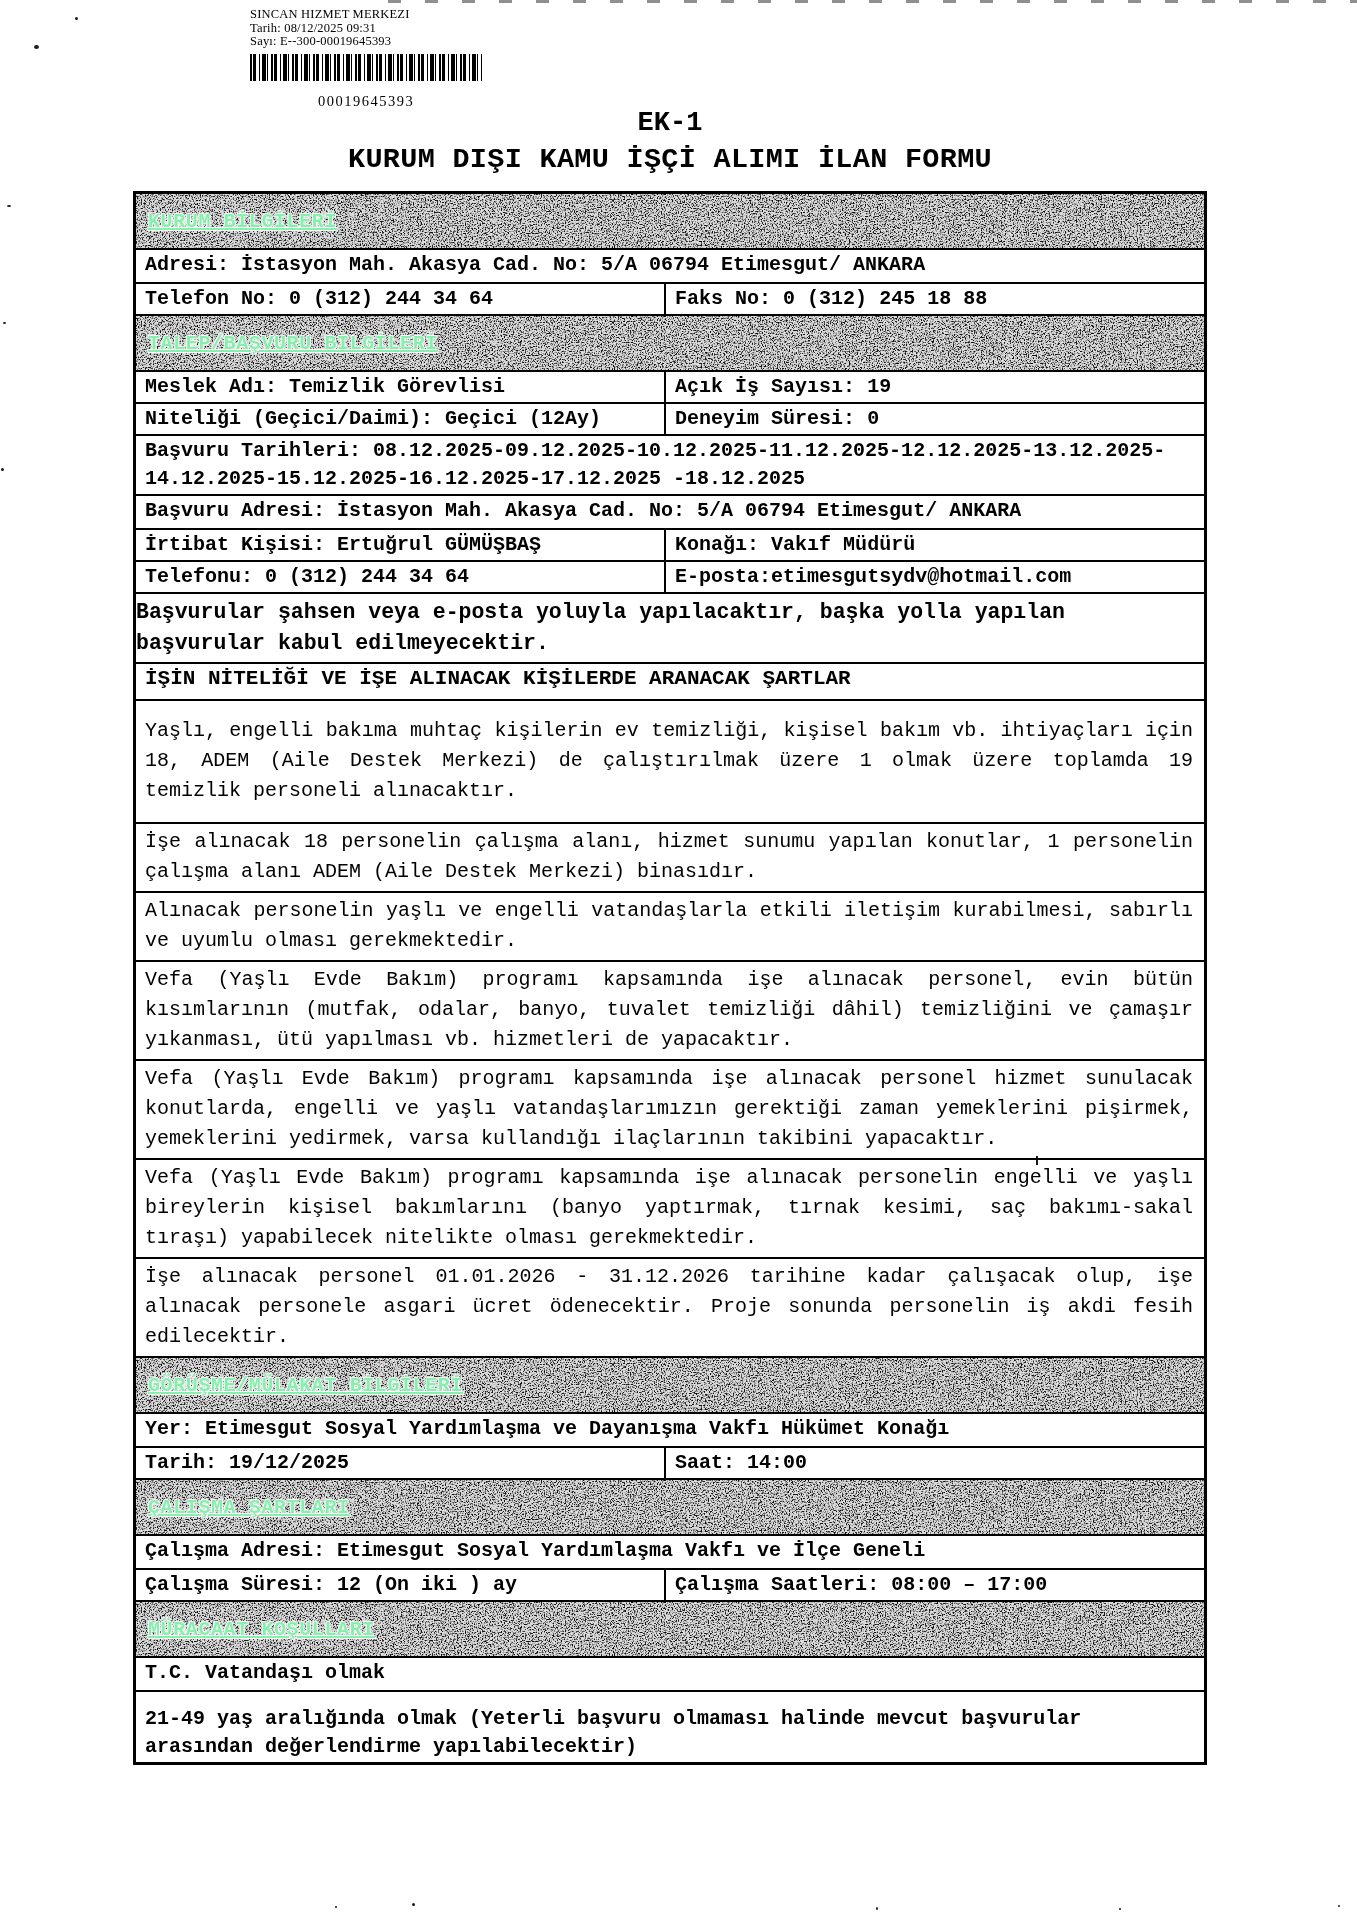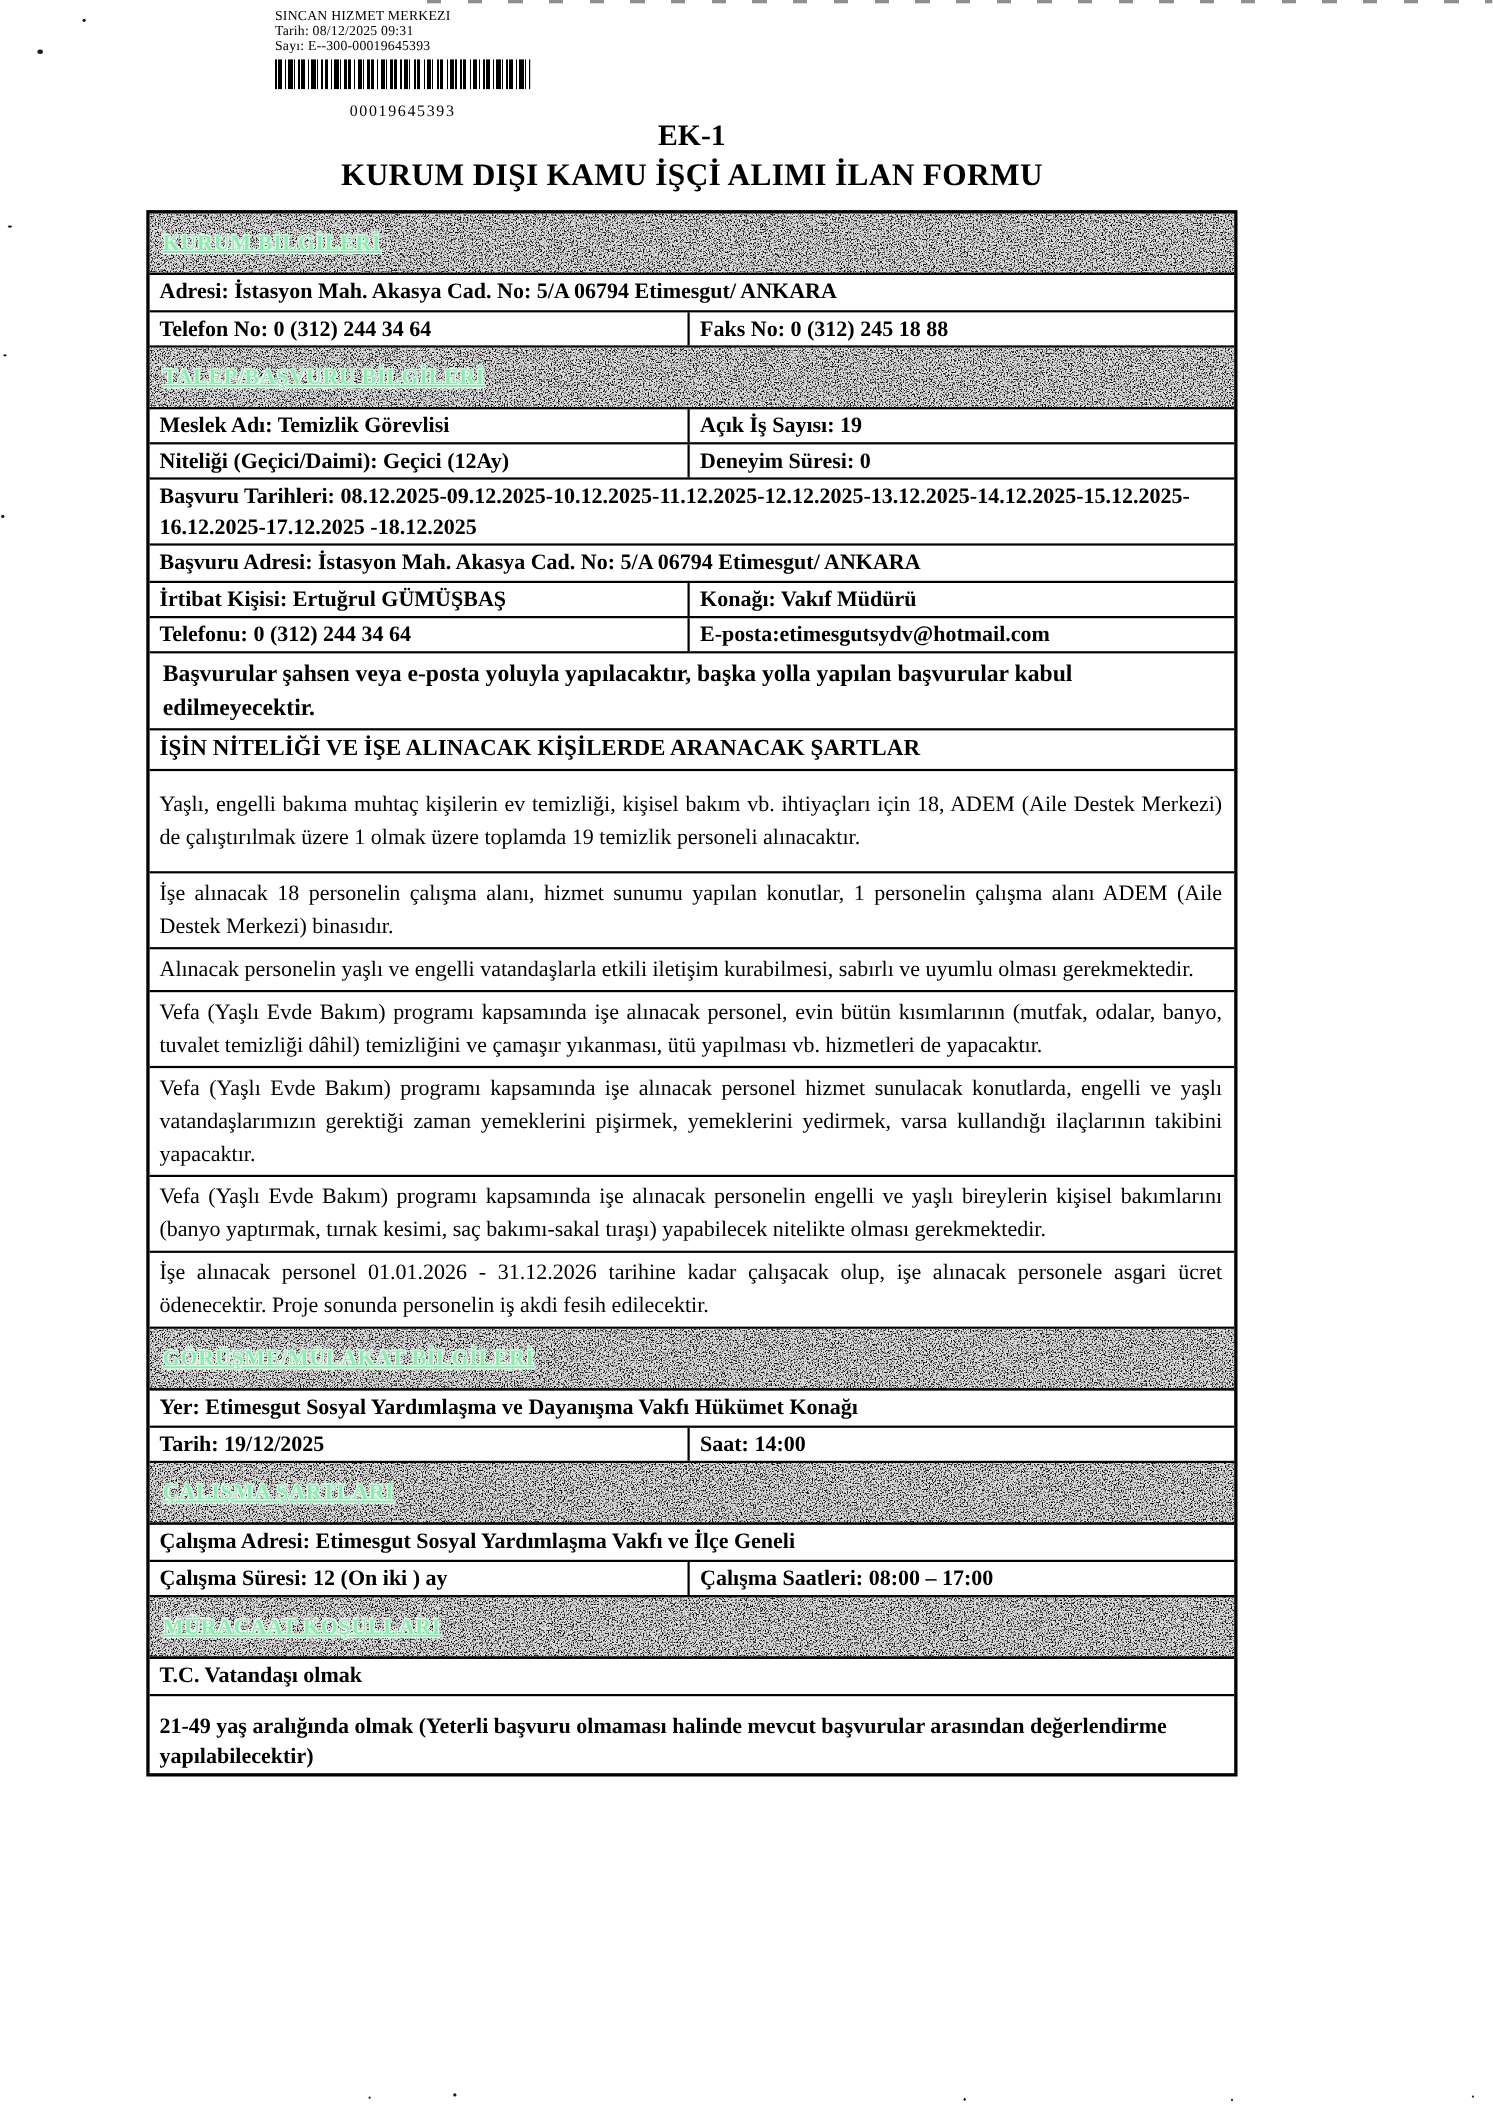--- a/index.html
+++ b/index.html
@@ -13,39 +13,39 @@
   
   .scan-header{position:absolute;left:250px;top:8px;font-size:12.5px;line-height:13.5px;
                font-weight:normal;letter-spacing:.2px;}
   .barcode{position:absolute;left:250px;top:54px;width:232px;height:27px;background-color:#fff;
            background-image:repeating-linear-gradient(90deg,
              #000 0 2px,#fff 2px 3px,#000 3px 6px,#fff 6px 9px,#000 9px 10px,#fff 10px 12px,
              #000 12px 16px,#fff 16px 17px,#000 17px 18px,#fff 18px 21px);}
   .barcode-num{position:absolute;left:250px;top:93px;width:232px;text-align:center;
                font-size:14.5px;letter-spacing:1.5px;}
   
-  .doc{position:absolute;left:133px;top:108px;width:992px;}
+  .doc{position:absolute;left:133px;top:108px;width:1074px;font-family:Liberation Mono, monospace;}
   .title1{text-align:center;font-size:27px;font-weight:bold;}
   .title2{text-align:center;font-size:28.5px;font-weight:bold;margin-top:5px;letter-spacing:.3px;}
   .tbl{margin-top:15px;border:3px solid #000;}
   .band{position:relative;height:54px;background:#101010;border-bottom:2px solid #000;
         overflow:hidden;display:flex;align-items:center;}
   .band svg{position:absolute;inset:0;width:100%;height:100%;opacity:.85;}
   .band .lbl{position:relative;margin-left:12px;font-size:20px;font-weight:bold;
              letter-spacing:.6px;color:#86efac;text-decoration:underline;
              text-shadow:0 0 3px #fff,0 0 1px #fff,1px 1px 0 rgba(255,255,255,.75),
                          -1px -1px 0 rgba(255,255,255,.75),1px -1px 0 rgba(255,255,255,.55),
                          -1px 1px 0 rgba(255,255,255,.55);}
   .row{border-bottom:2px solid #000;min-height:30px;display:flex;align-items:center;
        padding:1px 9px;font-size:20px;font-weight:bold;line-height:28px;}
   .split{display:flex;padding:0;align-items:flex-end;gap:24px;}
   .split .cell{flex:0 0 47.2%;padding:1px 9px;display:flex;align-items:center;box-sizing:border-box;}
   .split .cell.right{flex:1 1 auto;border-left:2px solid #000;}
   .wide{display:block;}
-  .notice{font-size:21.5px;line-height:31px;padding:3px 12px;}
+  .notice{font-size:21.5px;line-height:31px;padding:3px 0;}
   .heading{font-size:21px;min-height:33px;}
   .para{border-bottom:2px solid #000;font-size:20px;font-weight:normal;line-height:30px;
         text-align:justify;padding:3px 11px 4px 9px;}
   .para.first{padding:15px 11px 16px 9px;}
   .last{border-bottom:none;margin-top:12px;}
 </style>
 </head>
 <body>
 
 <svg width="0" height="0" style="position:absolute" aria-hidden="true">

